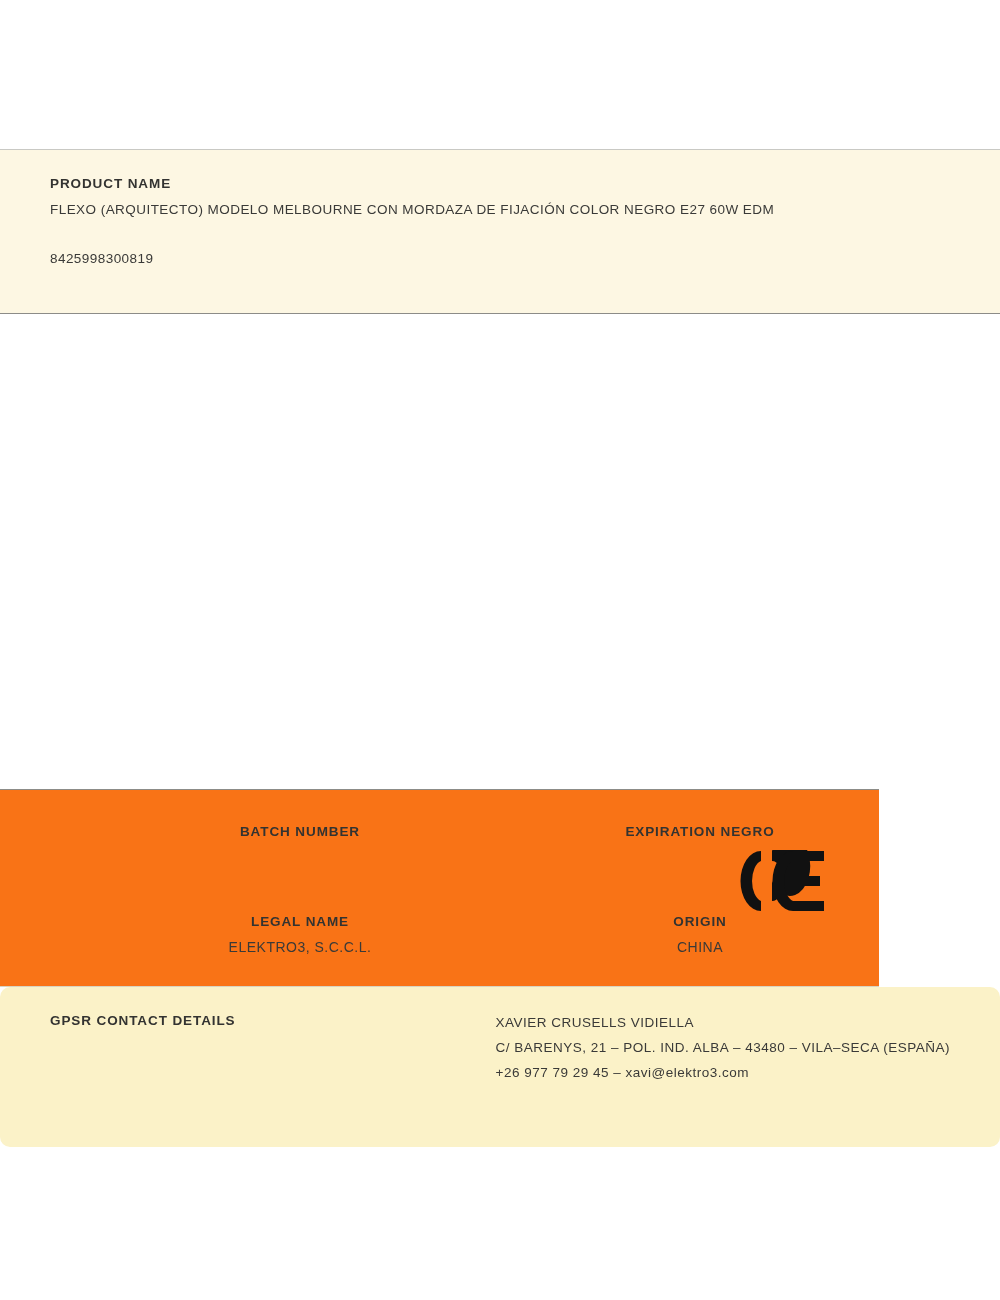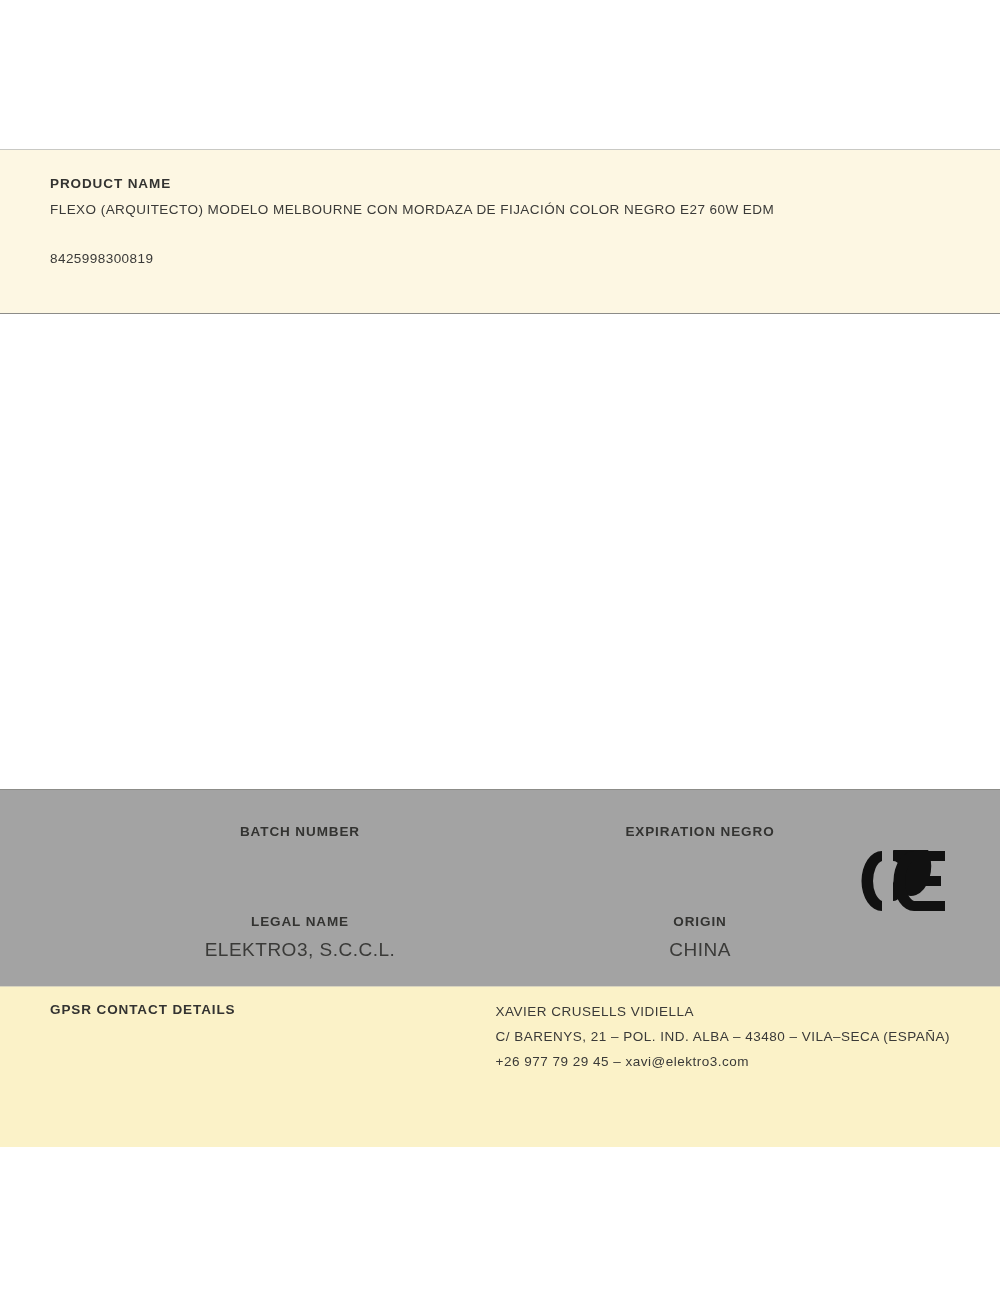--- a/index.html
+++ b/index.html
@@ -61,23 +61,23 @@
     width: 1000px;
     height: 452px;
     background: #ffffff;
   }
 
   
   .mid-block {
     position: absolute;
     left: 0;
     top: 789px;
-    width: 1000px;
+    width: 879px;
     height: 198px;
-    background: #a3a3a3;
+    background: #f97316;
     border-top: 1px solid #8c8c88;
     border-bottom: 1px solid #d8d4c0;
     box-sizing: border-box;
   }
   .mid-row {
     position: absolute;
     left: 0;
     width: 1000px;
     display: flex;
   }
@@ -93,21 +93,21 @@
 
   .cell-label {
     font-size: 13.5px;
     font-weight: bold;
     letter-spacing: 0.9px;
     color: #333331;
     margin: 0 0 10px 0;
     white-space: nowrap;
   }
   .cell-value {
-    font-size: 19px;
+    font-size: 14px;
     letter-spacing: 0.5px;
     color: #3a3a38;
     margin: 0;
     min-height: 16px;
     white-space: nowrap;
   }
 
   
   .ce-mark {
     position: absolute;
@@ -122,21 +122,22 @@
 
   
   .gpsr-block {
     position: absolute;
     left: 0;
     top: 987px;
     width: 1000px;
     height: 160px;
     background: #fbf2c8;
     box-sizing: border-box;
-    padding: 13px 50px 0 50px;
+    padding: 24px 50px 0 50px;
+    border-radius: 10px;
   }
   .gpsr-inner {
     display: flex;
     justify-content: space-between;
     align-items: flex-start;
   }
   .gpsr-label {
     font-size: 13.5px;
     font-weight: bold;
     letter-spacing: 0.9px;

